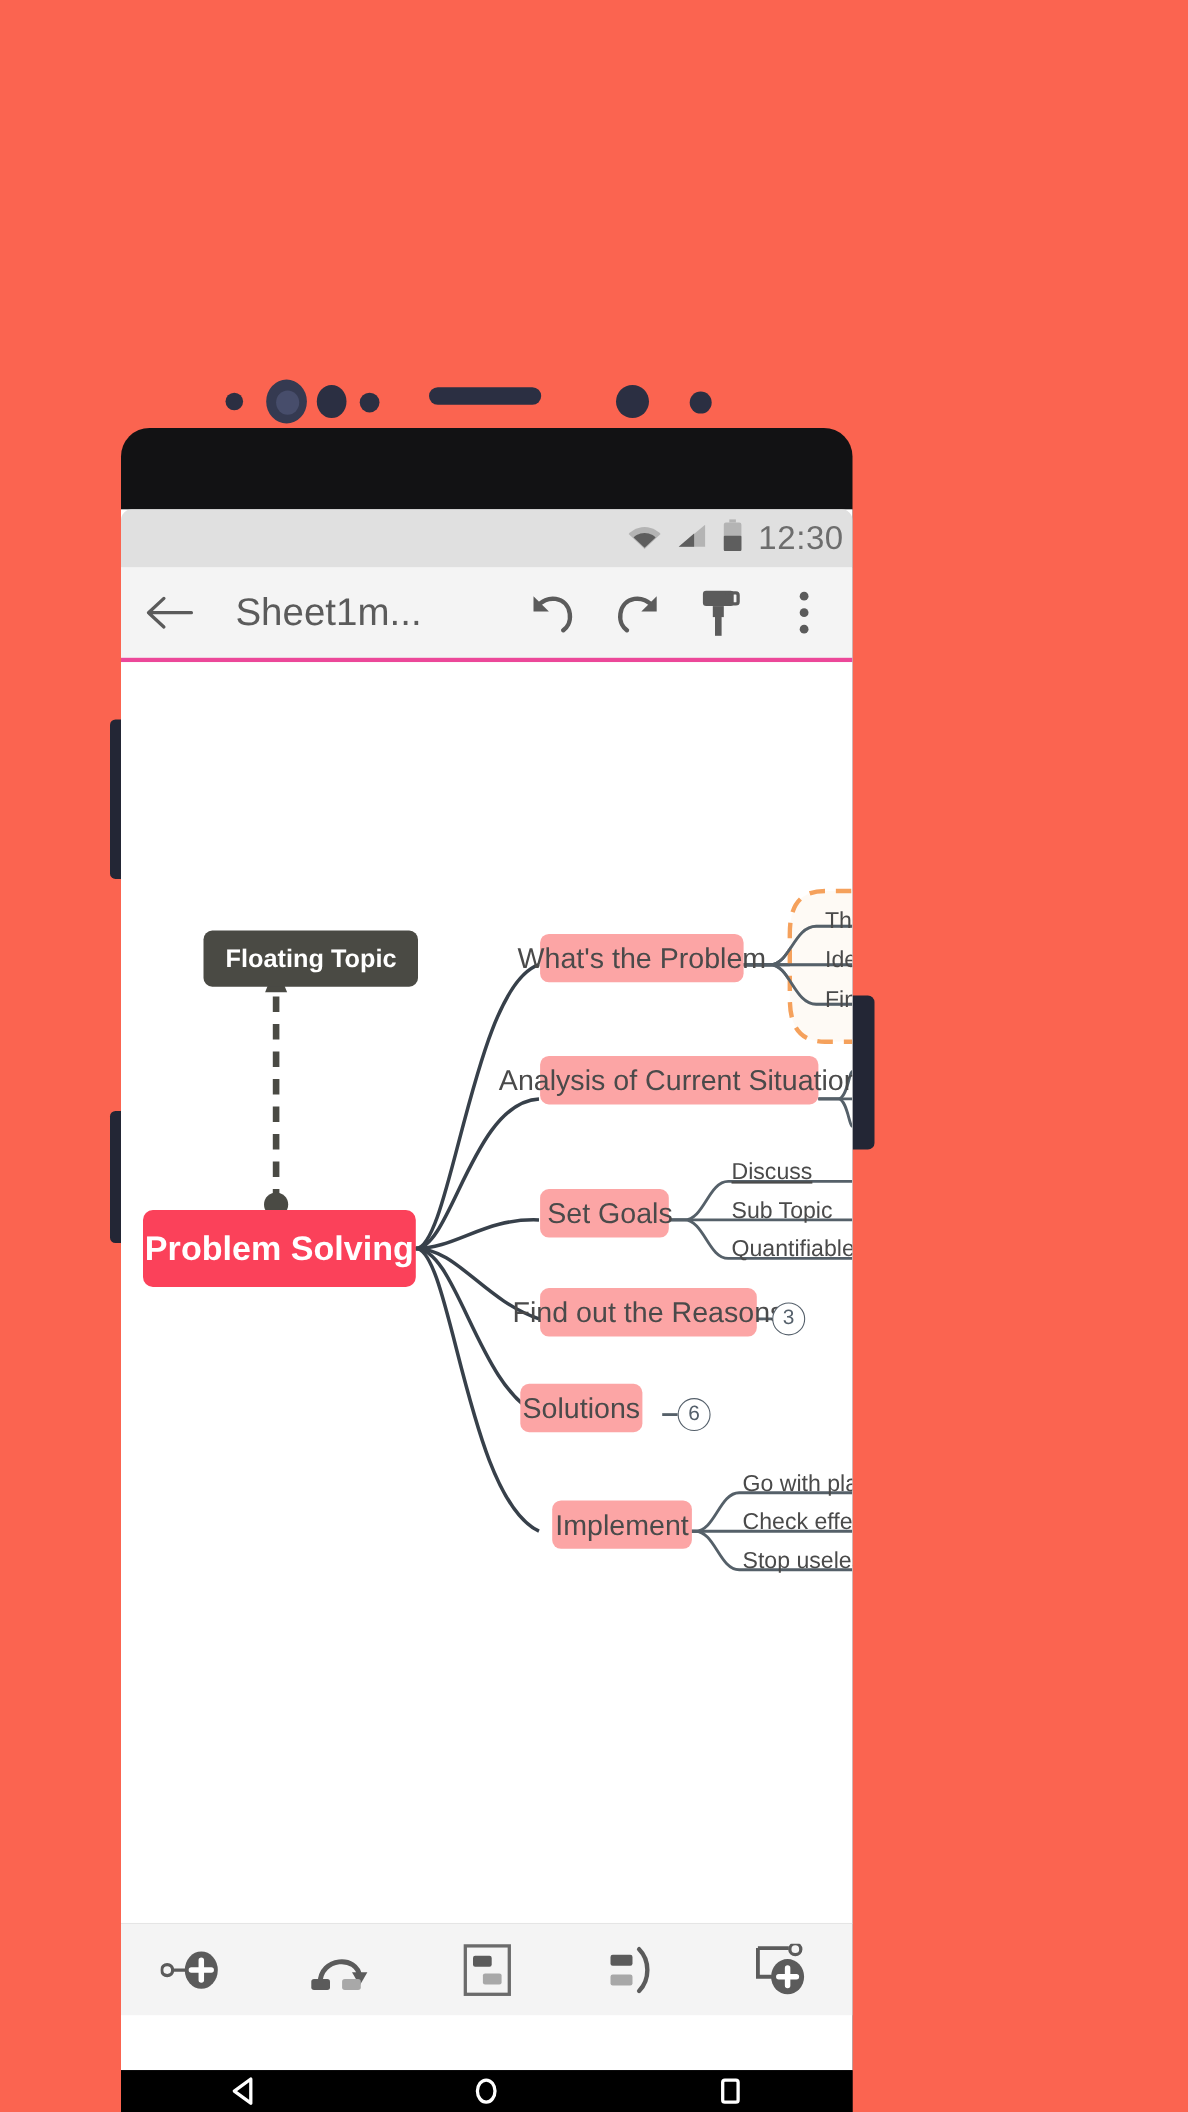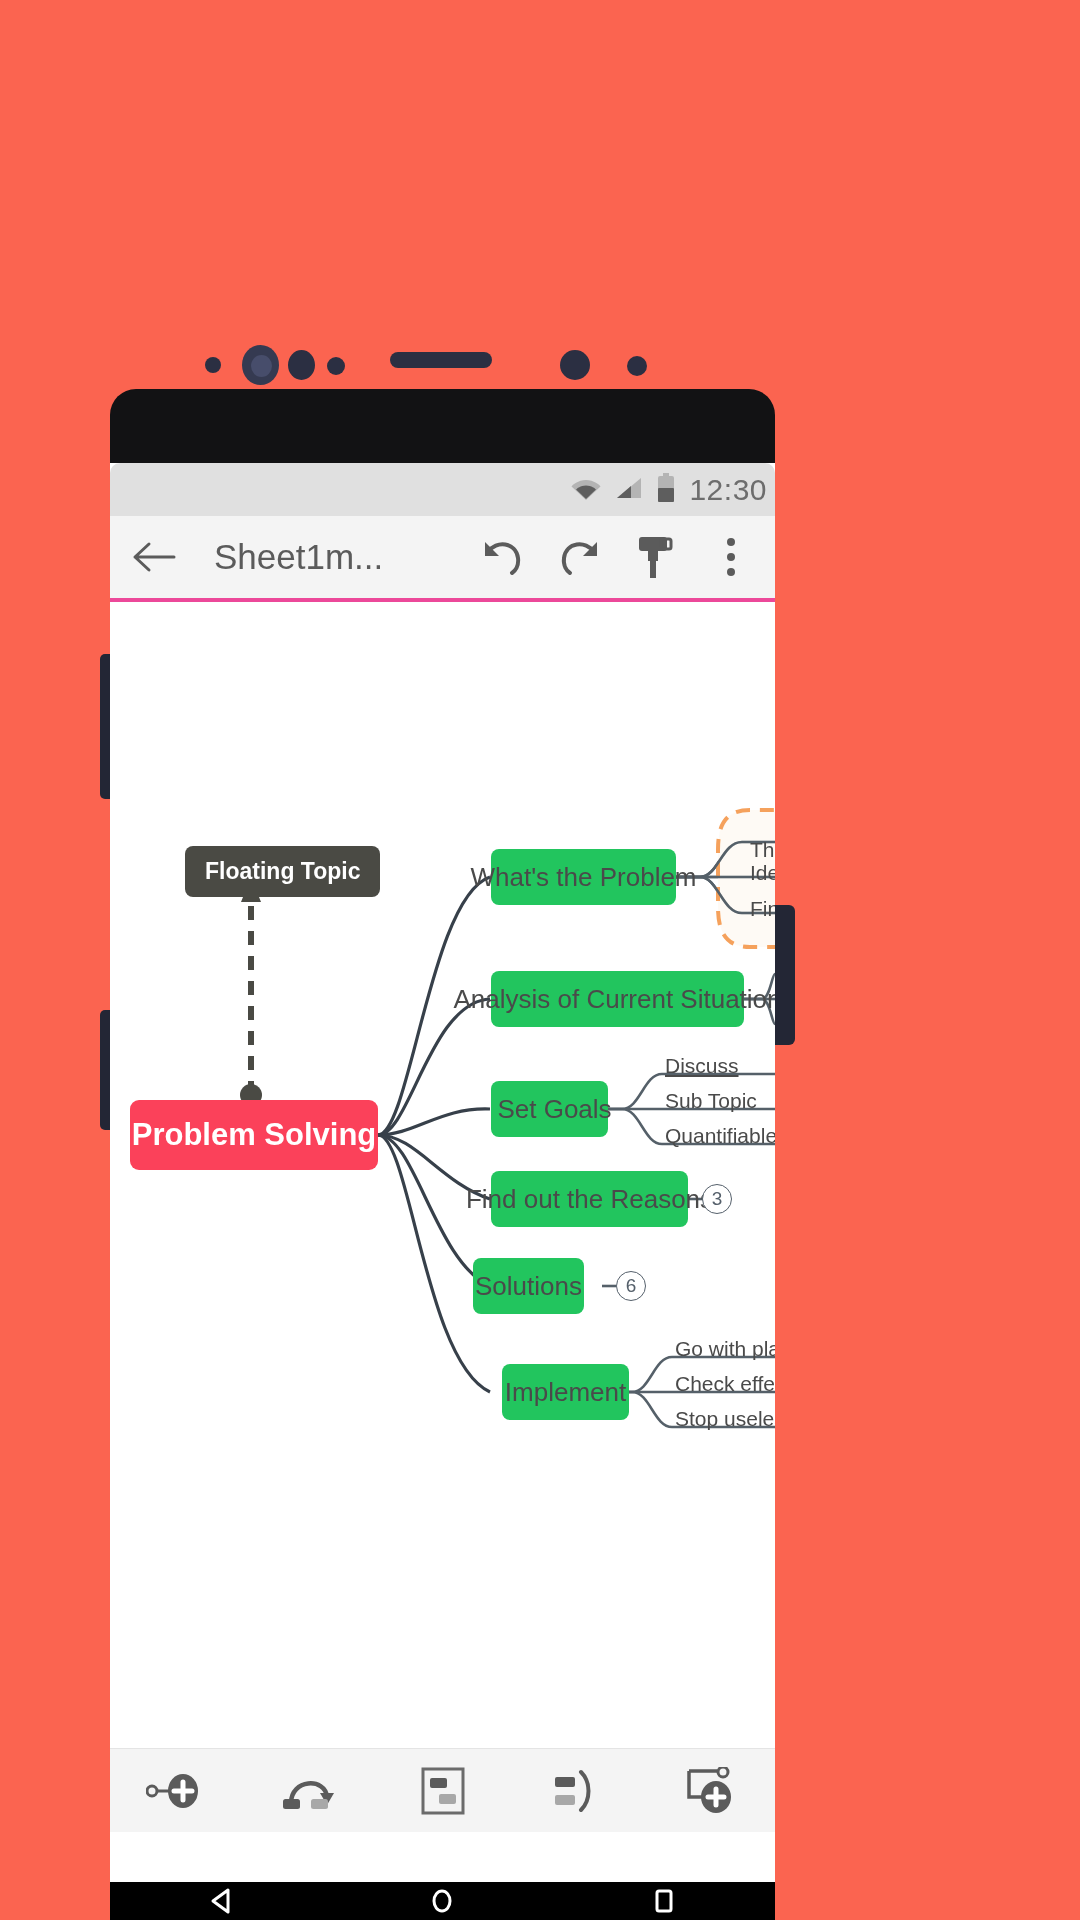--- a/index.html
+++ b/index.html
@@ -63,22 +63,22 @@
   #canvas{ position:relative; height:1146px; background:#fff; overflow:hidden; }
   #map-svg{ position:absolute; left:0; top:0; }
 
   .node{
     position:absolute;
     display:flex; align-items:center; justify-content:center;
     border-radius:8px;
     white-space:nowrap;
   }
   .node-branch{
-    background:#22c55e; color:#4a4a4a;
-    font-size:26px; height:56px; padding:0 22px;
+    background:#fca5a5; color:#4a4a4a;
+    font-size:26px; height:44px; padding:0 22px;
   }
   .node-root{
     background:#fb415a; color:#fff;
     font-size:31px; font-weight:bold;
     height:70px; padding:0 26px; border-radius:9px;
   }
   .node-floating{
     background:#4a4a44; color:#fff;
     font-size:23px; font-weight:bold;
     height:51px; padding:0 20px; border-radius:8px;
@@ -246,21 +246,21 @@
     </div>
 
     <div class="node node-root" style="left:20px; top:498px; width:248px;">
       <span>Problem Solving</span>
     </div>
 
     <div class="node node-branch" style="left:381px; top:247px; width:185px;">
       <span>What's the Problem</span>
     </div>
 
-    <div class="node node-branch" style="left:381px; top:369px; width:253px;">
+    <div class="node node-branch" style="left:381px; top:358px; width:253px;">
       <span>Analysis of Current Situation</span>
     </div>
 
     <div class="node node-branch" style="left:381px; top:479px; width:117px;padding-left:32px;">
       <span>Set Goals</span>
     </div>
 
     <div class="node node-branch" style="left:381px; top:569px; width:197px;">
       <span>Find out the Reasons</span>
     </div>
@@ -272,21 +272,21 @@
       <span>Solutions</span>
     </div>
     <div class="badge" style="left:506px; top:669px;">
       <span>6</span>
     </div>
 
     <div class="node node-branch" style="left:392px; top:762px; width:127px;">
       <span>Implement</span>
     </div>
 
-    <div class="subtopic" style="left:640px; top:236px;">Th</div>
+    <div class="subtopic" style="left:640px; top:224px;">Th</div>
     <div class="subtopic" style="left:640px; top:259px;">Ide</div>
     <div class="subtopic" style="left:640px; top:295px;">Fin</div>
 
     <div class="subtopic" style="left:555px; top:452px;text-decoration:underline;">Discuss</div>
     <div class="subtopic" style="left:555px; top:487px;">Sub Topic</div>
     <div class="subtopic" style="left:555px; top:522px;">Quantifiable targe</div>
 
     <div class="subtopic" style="left:565px; top:735px;">Go with plans</div>
     <div class="subtopic" style="left:565px; top:770px;">Check effect of</div>
     <div class="subtopic" style="left:565px; top:805px;">Stop useless so</div>

